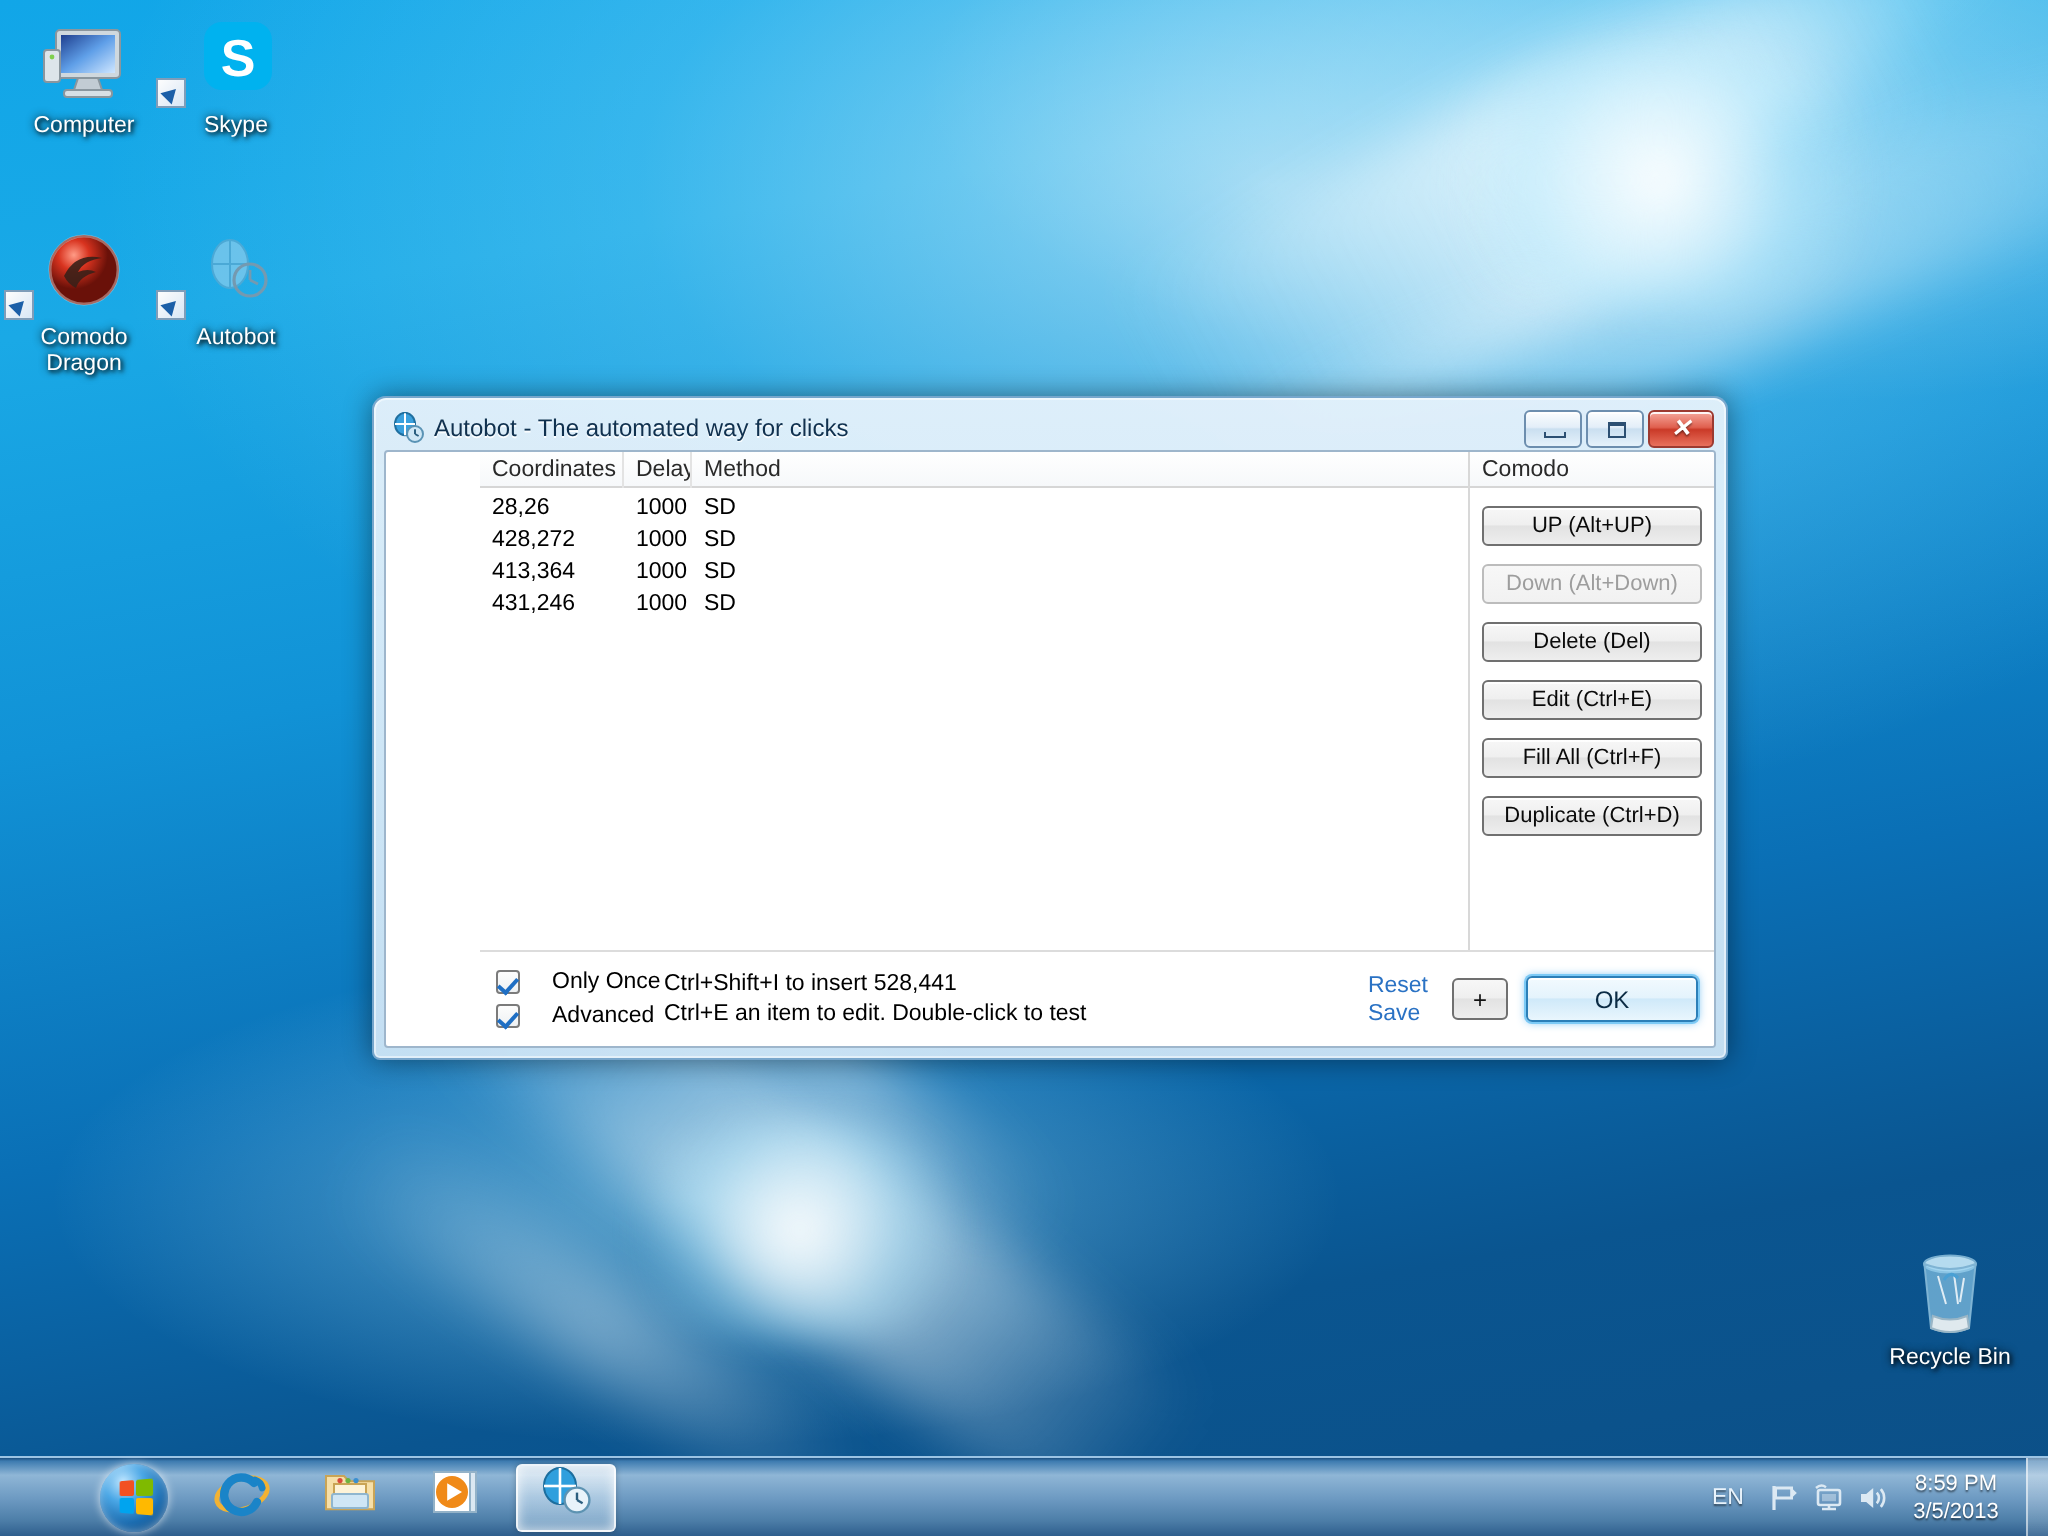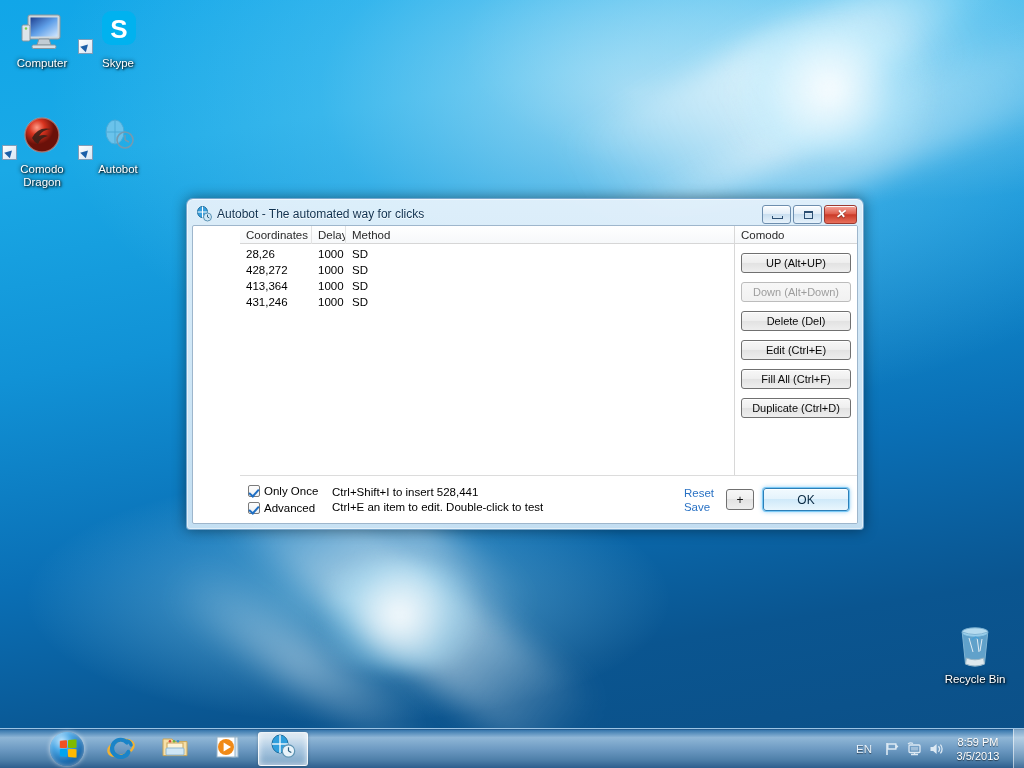--- a/index.html
+++ b/index.html
@@ -176,21 +176,21 @@
   }
   .btn.disabled { color:#9d9d9d; border-color:#bcbcbc;
     background:linear-gradient(180deg,#f7f7f7 0%,#f1f1f1 100%); box-shadow:none; cursor:default; }
 
   
   #bottom {
     flex:0 0 auto; height:48px; border-top:1px solid #dcdcdc;
     display:flex; align-items:center; padding:0 8px 0 8px; background:#fff;
   }
   .checks { display:flex; flex-direction:column; gap:5px; width:74px; flex:0 0 auto; }
-  .chk { display:flex; align-items:center; gap:4px; cursor:pointer; }
+  .chk { display:flex; align-items:center; gap:16px; cursor:pointer; }
   .chkbox {
     width:12px; height:12px; border:1px solid #7b7b7b; border-radius:2px;
     background:linear-gradient(180deg,#fdfdfd,#eef1f3); position:relative; flex:0 0 auto;
   }
   .chkbox.on::after {
     content:""; position:absolute; left:2px; top:1px; width:4px; height:8px;
     border:solid #1f6fc4; border-width:0 2px 2px 0; transform:rotate(42deg);
   }
   .chk-lbl { font-size:11.5px; color:#000; white-space:nowrap; }
   .hints { margin-left:10px; display:flex; flex-direction:column; gap:3px; flex:1; }

